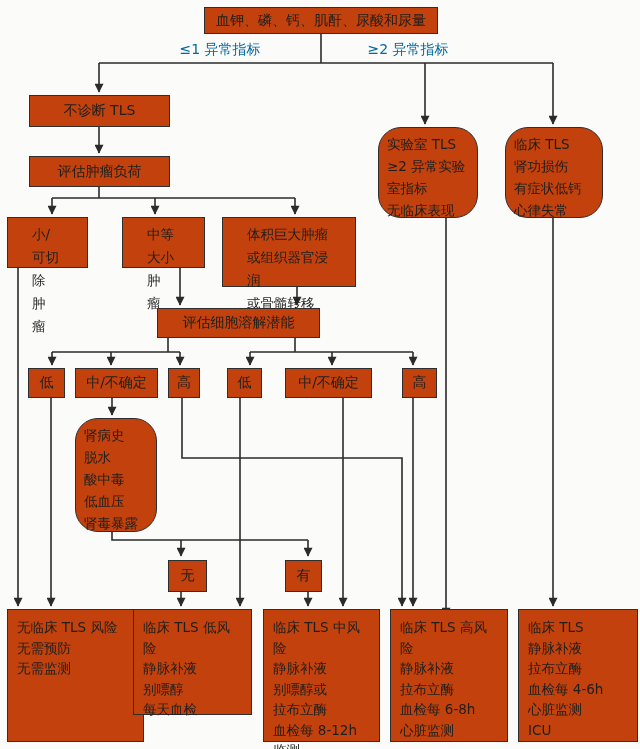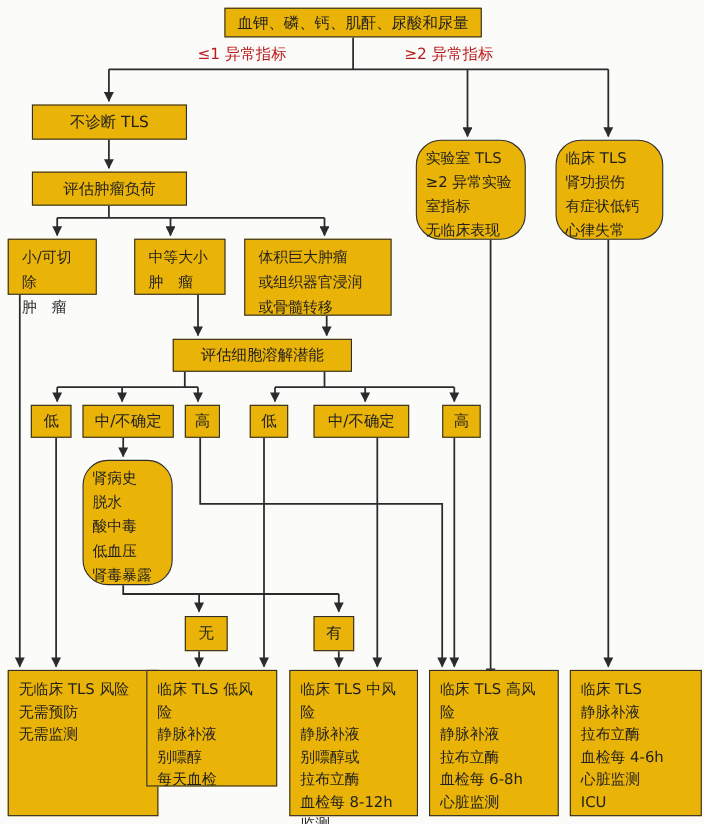--- a/index.html
+++ b/index.html
@@ -4,29 +4,29 @@
 <style>
   html,body{margin:0;padding:0;background:#fbfbfa;}
   #stage{
     position:relative;width:640px;height:749px;background:#fbfbfa;
     font-family:"DejaVu Sans","Liberation Sans",sans-serif;
     color:#1f1f1f;
   }
   #wires{position:absolute;left:0;top:0;width:640px;height:749px;}
   .box{
     position:absolute;box-sizing:border-box;
-    border:1.5px solid #2e2e2e;background:#eab308;
+    border:1.5px solid #2e2e2e;background:#c2410c;
     font-size:13.5px;white-space:pre-line;
   }
   .center{display:flex;align-items:center;justify-content:center;text-align:center;font-size:14px;}
   .multi{padding:5px 8px;line-height:22px;border-radius:23px;}
   .outcome{padding:7px 9px;line-height:20.5px;}
-  .tumor{padding:5px 12px;line-height:23px;}
+  .tumor{padding:5px 24px;line-height:23px;}
   .lbl{
-    position:absolute;font-size:14px;text-align:center;color:#b91c1c;
+    position:absolute;font-size:14px;text-align:center;color:#0369a1;
   }
 </style>
 </head>
 <body>
 
 <div id="stage">
 
   <svg id="wires" viewBox="0 0 640 749" xmlns="http://www.w3.org/2000/svg">
     <defs>
       <marker id="arr" viewBox="0 0 10 10" refX="9.2" refY="5" markerUnits="userSpaceOnUse" markerWidth="10" markerHeight="9" orient="auto">

